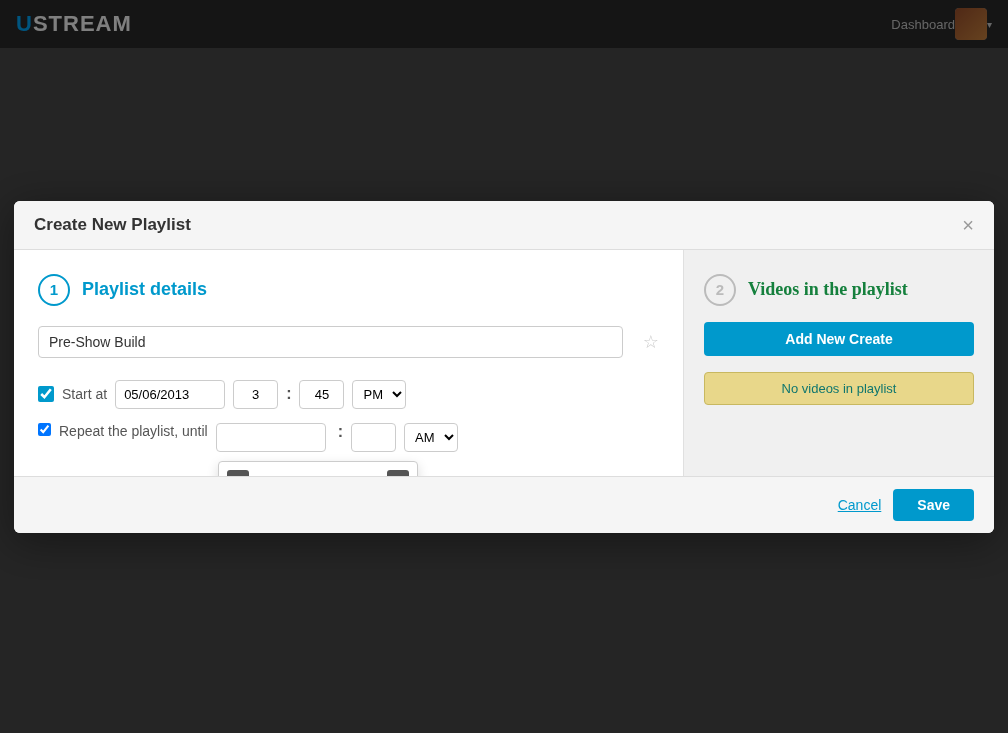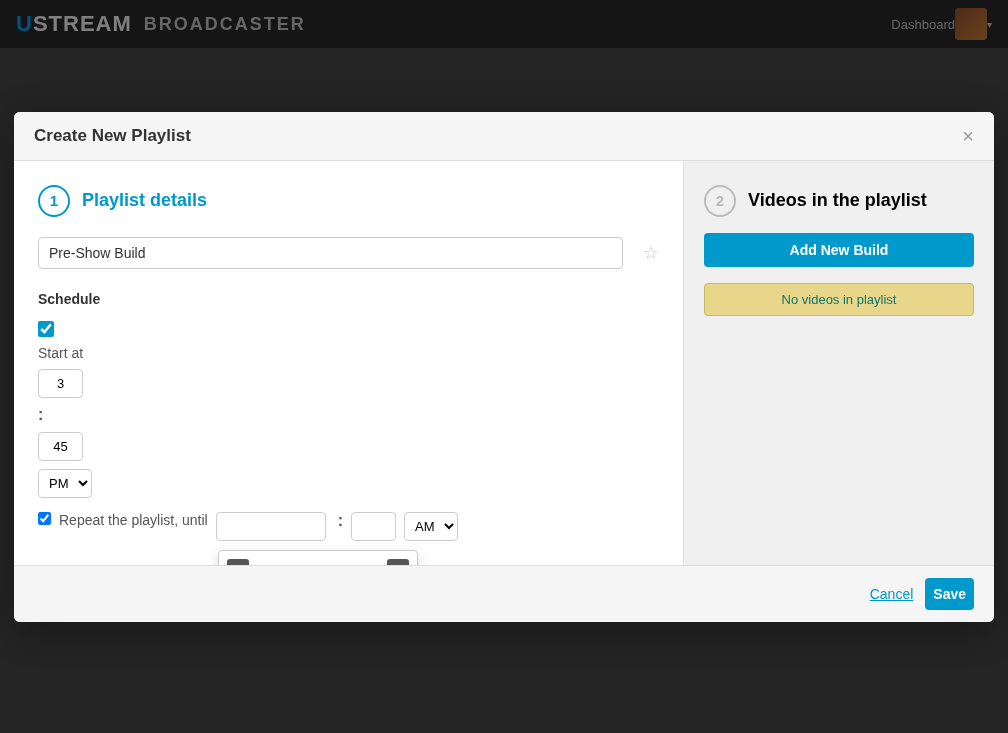--- a/index.html
+++ b/index.html
@@ -158,21 +158,21 @@
     }
     .step-circle.inactive {
       border-color: #bbb;
       color: #bbb;
     }
     .section-title {
       font-size: 18px;
       font-weight: bold;
       color: #0099cc;
     }
-    .section-title.inactive { color: #000000; }
+    .section-title.inactive { color: #15803d; font-family: Liberation Serif, serif; }
 
     
     .playlist-name-row {
       display: flex;
       align-items: center;
       gap: 20px;
       margin-bottom: 22px;
     }
     .playlist-name-input {
       flex: 1;
@@ -192,24 +192,23 @@
     
     .schedule-label {
       font-size: 14px;
       font-weight: bold;
       color: #333;
       margin-bottom: 14px;
     }
 
     .schedule-row {
       display: flex;
-      align-items: flex-start;
+      align-items: center;
       gap: 8px;
       margin-bottom: 14px;
-      flex-direction: column;
     }
     .schedule-row input[type="checkbox"] {
       width: 16px;
       height: 16px;
       cursor: pointer;
       accent-color: #0099cc;
     }
     .schedule-row label {
       color: #555;
       font-size: 14px;
@@ -365,38 +364,37 @@
       cursor: pointer;
       font-size: 14px;
       background: none;
       border: none;
     }
     .save-btn {
       background: #0099cc;
       color: #fff;
       border: none;
       border-radius: 4px;
-      padding: 8px 8px;
+      padding: 8px 24px;
       font-size: 14px;
       font-weight: bold;
       cursor: pointer;
     }
 
     .checkbox-wrap {
       display: flex;
       align-items: center;
     }
   </style>
 </head>
 <body>
 
 <div class="top-nav">
   <div class="top-nav-logo">
     <div class="logo-ustream"><span style="color:#00aaff">U</span><span style="color:#fff">STREAM</span></div>
-    <div class="logo-broadcaster">BROADCASTER</div>
   </div>
   <div class="top-nav-right">
     <a class="dashboard-link">Dashboard</a>
     <div class="avatar">
       <div class="avatar-img"></div>
     </div>
     <span class="caret-down">▾</span>
   </div>
 </div>
 
@@ -415,27 +413,27 @@
         <div class="section-header">
           <div class="step-circle">1</div>
           <span class="section-title">Playlist details</span>
         </div>
 
         <div class="playlist-name-row">
           <input class="playlist-name-input" type="text" value="Pre-Show Build" style="">
           <span class="star-icon">☆</span>
         </div>
 
-        <div class="schedule-label">Schedule</div>
 
         <div class="schedule-row">
           <div class="checkbox-wrap">
             <input type="checkbox" checked="" id="start-check" style="">
           </div>
           <label for="start-check">Start at</label>
+          <input class="date-input" type="text" value="05/06/2013" style="">
           <input class="time-hour-input" type="text" value="3" style="">
           <span class="time-sep">:</span>
           <input class="time-min-input" type="text" value="45" style="">
           <select class="ampm-select">
             <option value="AM">AM</option>
             <option value="PM" selected="">PM</option>
           </select>
         </div>
 
         <div class="repeat-row">
@@ -461,21 +459,21 @@
           </div>
         </div>
 
       </div>
 
       <div class="right-panel">
         <div class="right-section-header">
           <div class="step-circle inactive">2</div>
           <span class="section-title inactive">Videos in the playlist</span>
         </div>
-        <button class="add-video-btn">Add New Build</button>
+        <button class="add-video-btn">Add New Create</button>
         <div class="no-videos-badge">No videos in playlist</div>
       </div>
 
     </div>
 
     <div class="modal-footer">
       <button class="cancel-link">Cancel</button>
       <button class="save-btn">Save</button>
     </div>
 

